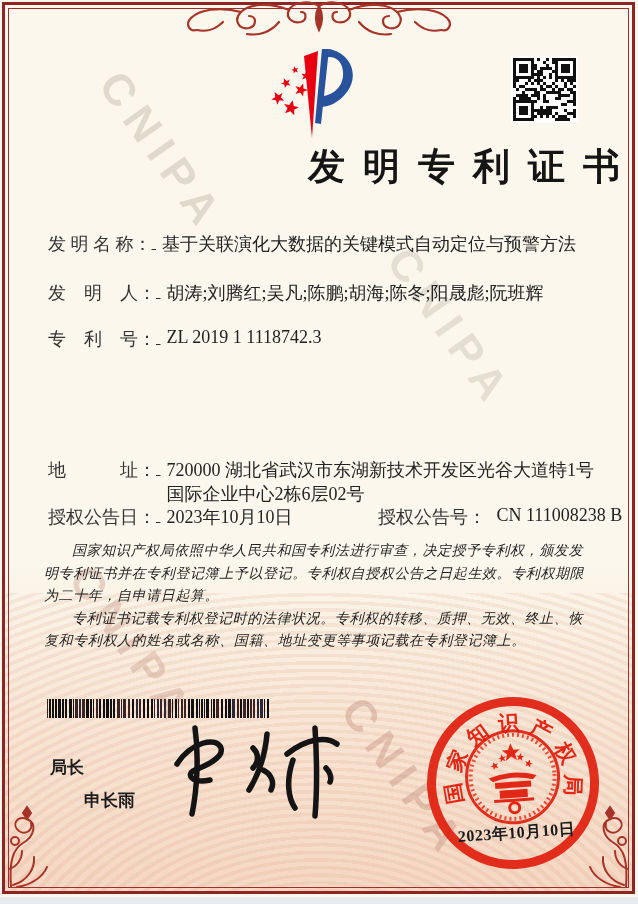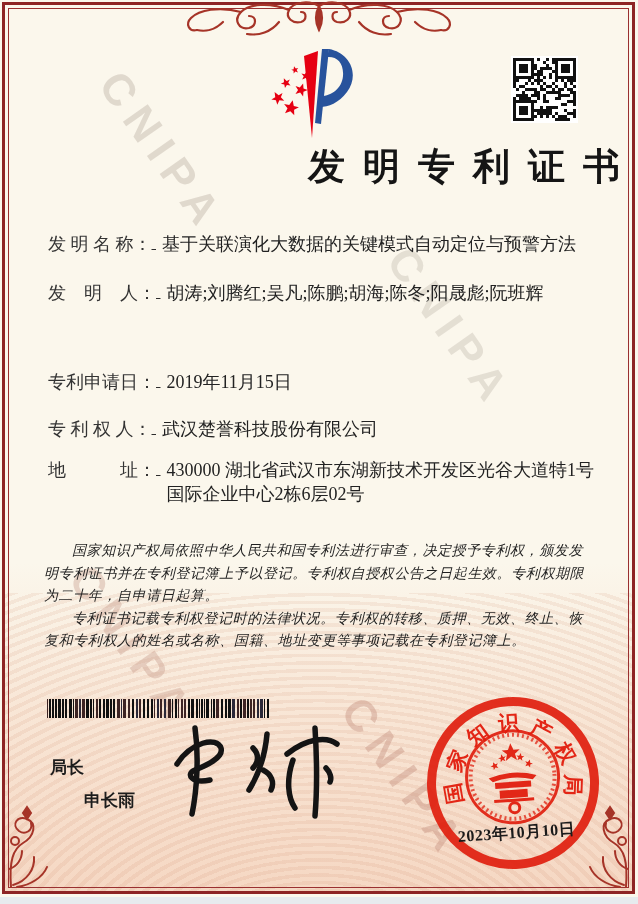--- a/index.html
+++ b/index.html
@@ -597,33 +597,37 @@
     <div class="row" style="top:232px">
       <span class="lab">发 明 名 称：</span>
       <span class="val">基于关联演化大数据的关键模式自动定位与预警方法</span>
     </div>
     <div class="row" style="top:281px">
       <span class="lab">发　明　人：</span>
       <span class="val">
         <span>胡涛;刘腾红;吴凡;陈鹏;胡海;陈冬;阳晟彪;阮班辉</span>
       </span>
     </div>
-    <div class="row" style="top:370px">
-      <span class="lab">专利申请日：</span>
-      <span class="val">2019年11月15日</span>
-    </div>
-    <div class="row" style="top:417px">
-      <span class="lab">专 利 权 人：</span>
-      <span class="val">武汉楚誉科技股份有限公司</span>
+    <div class="row" style="top:327px">
+      <span class="lab">专　利　号：</span>
+      <span class="val">ZL 2019 1 1118742.3</span>
     </div>
     <div class="row" style="top:458px">
       <span class="lab">地　　　址：</span>
       <span class="val">
-        <span>430000 湖北省武汉市东湖新技术开发区光谷大道特1号</span>
+        <span>720000 湖北省武汉市东湖新技术开发区光谷大道特1号</span>
         <span class="l2">国际企业中心2栋6层02号</span>
+      </span>
+    </div>
+    <div class="row" style="top:505px">
+      <span class="lab">授权公告日：</span>
+      <span class="val">2023年10月10日</span>
+      <span class="grant2">
+        <span class="lab">授权公告号：</span>
+        <span class="val">CN 111008238 B</span>
       </span>
     </div>
 
     <div class="body-text">
       <p>国家知识产权局依照中华人民共和国专利法进行审查，决定授予专利权，颁发发明专利证书并在专利登记簿上予以登记。专利权自授权公告之日起生效。专利权期限为二十年，自申请日起算。</p>
       <p>专利证书记载专利权登记时的法律状况。专利权的转移、质押、无效、终止、恢复和专利权人的姓名或名称、国籍、地址变更等事项记载在专利登记簿上。</p>
     </div>
 
     <div class="barcode" id="barcode">
         <i style="width: 1px; background: rgb(61, 36, 36); margin-right: 1px;"></i>

